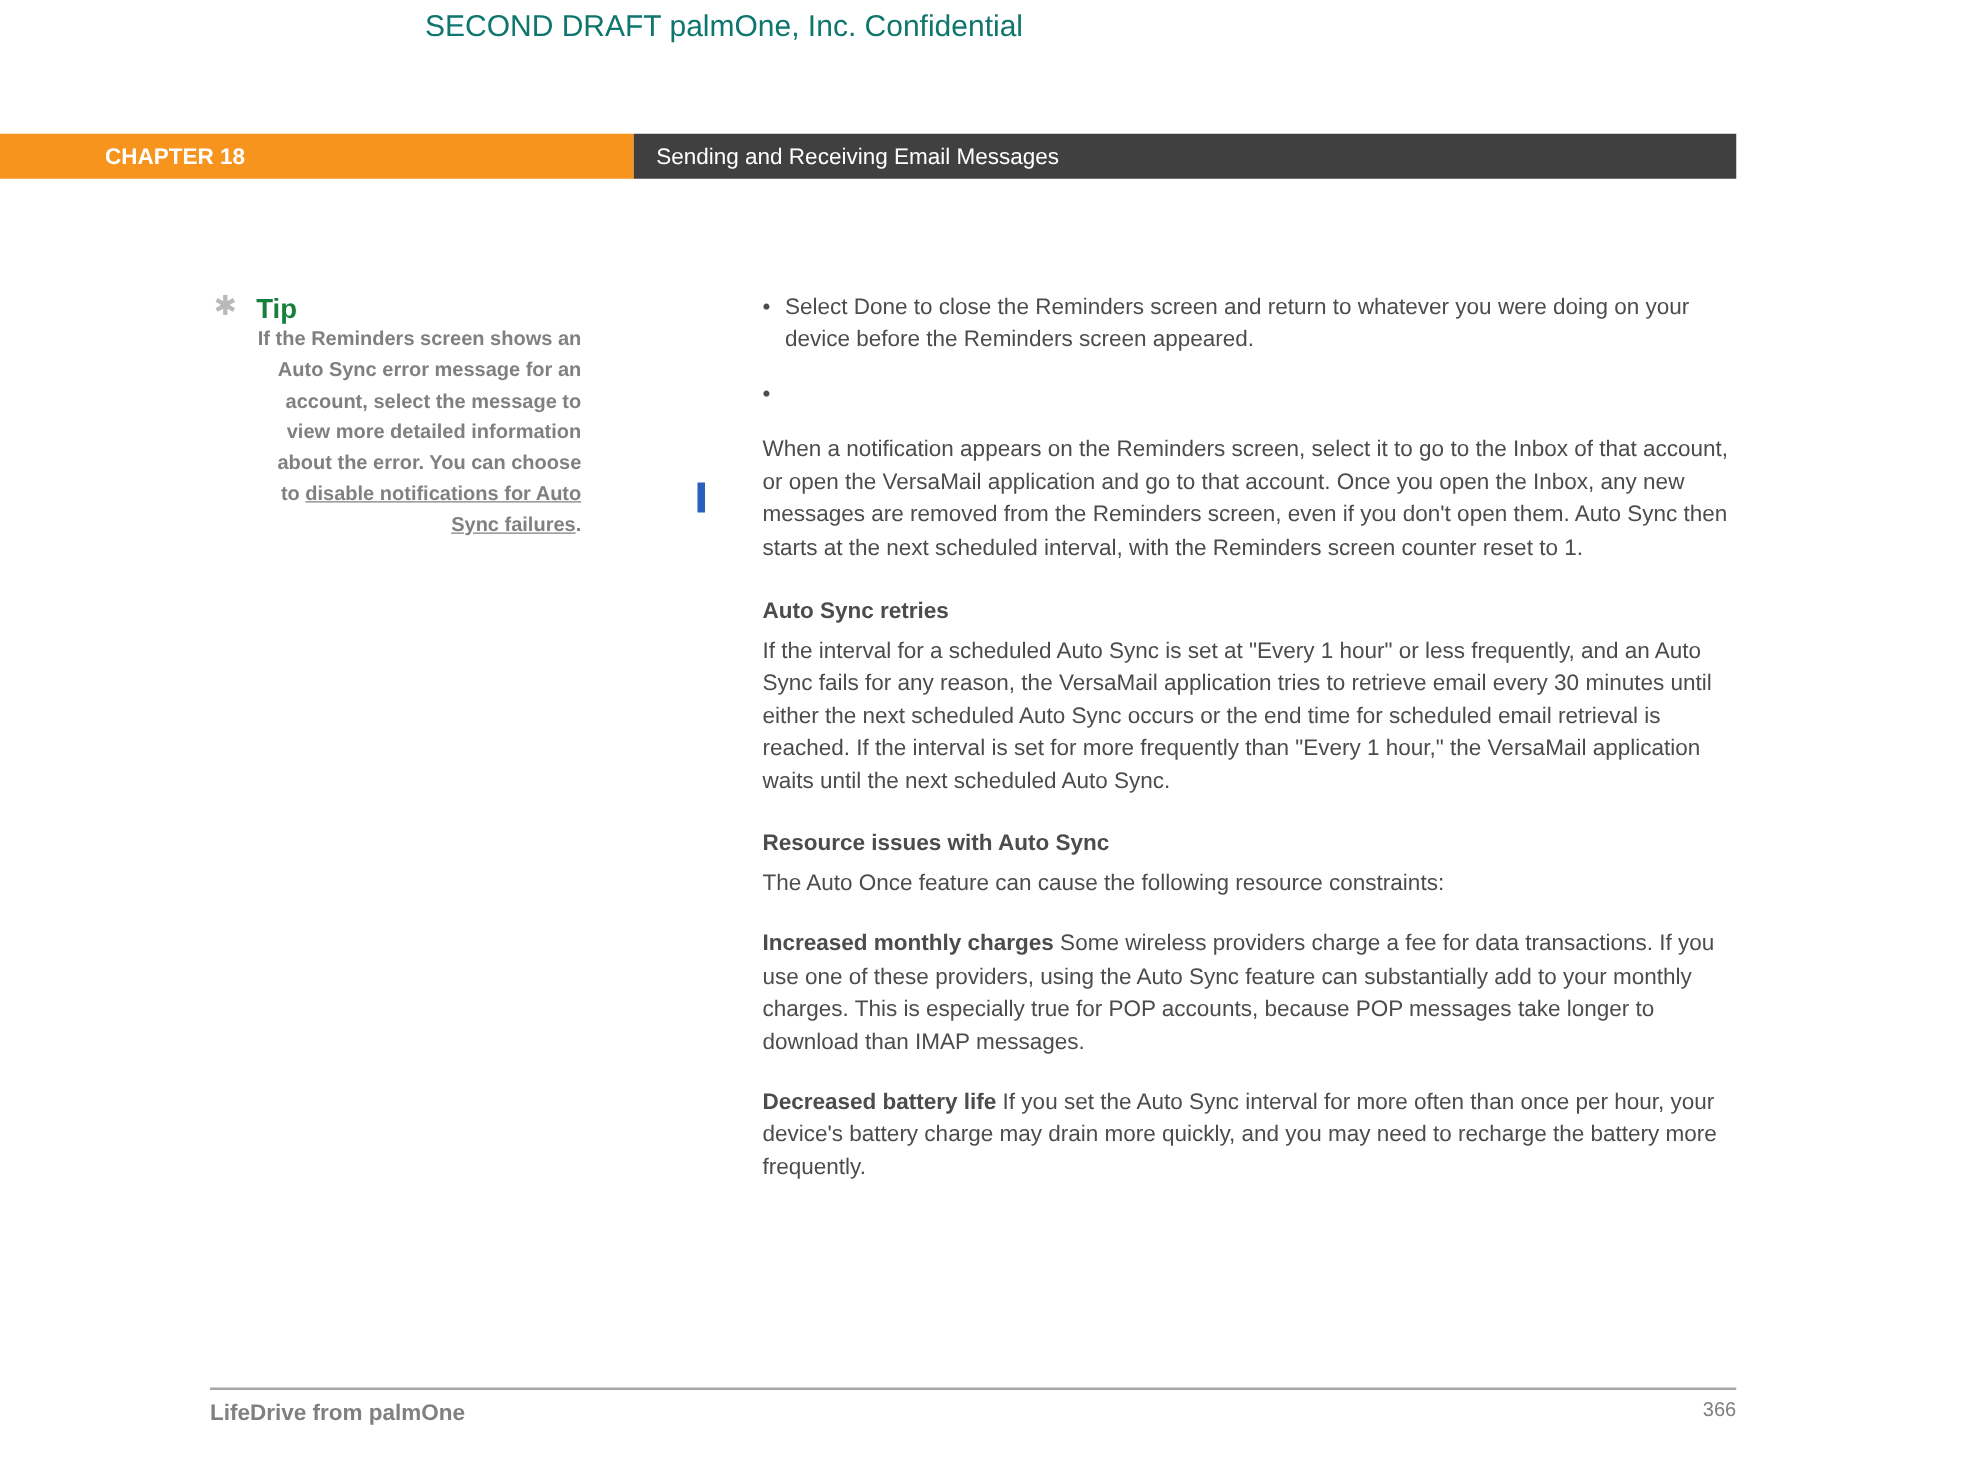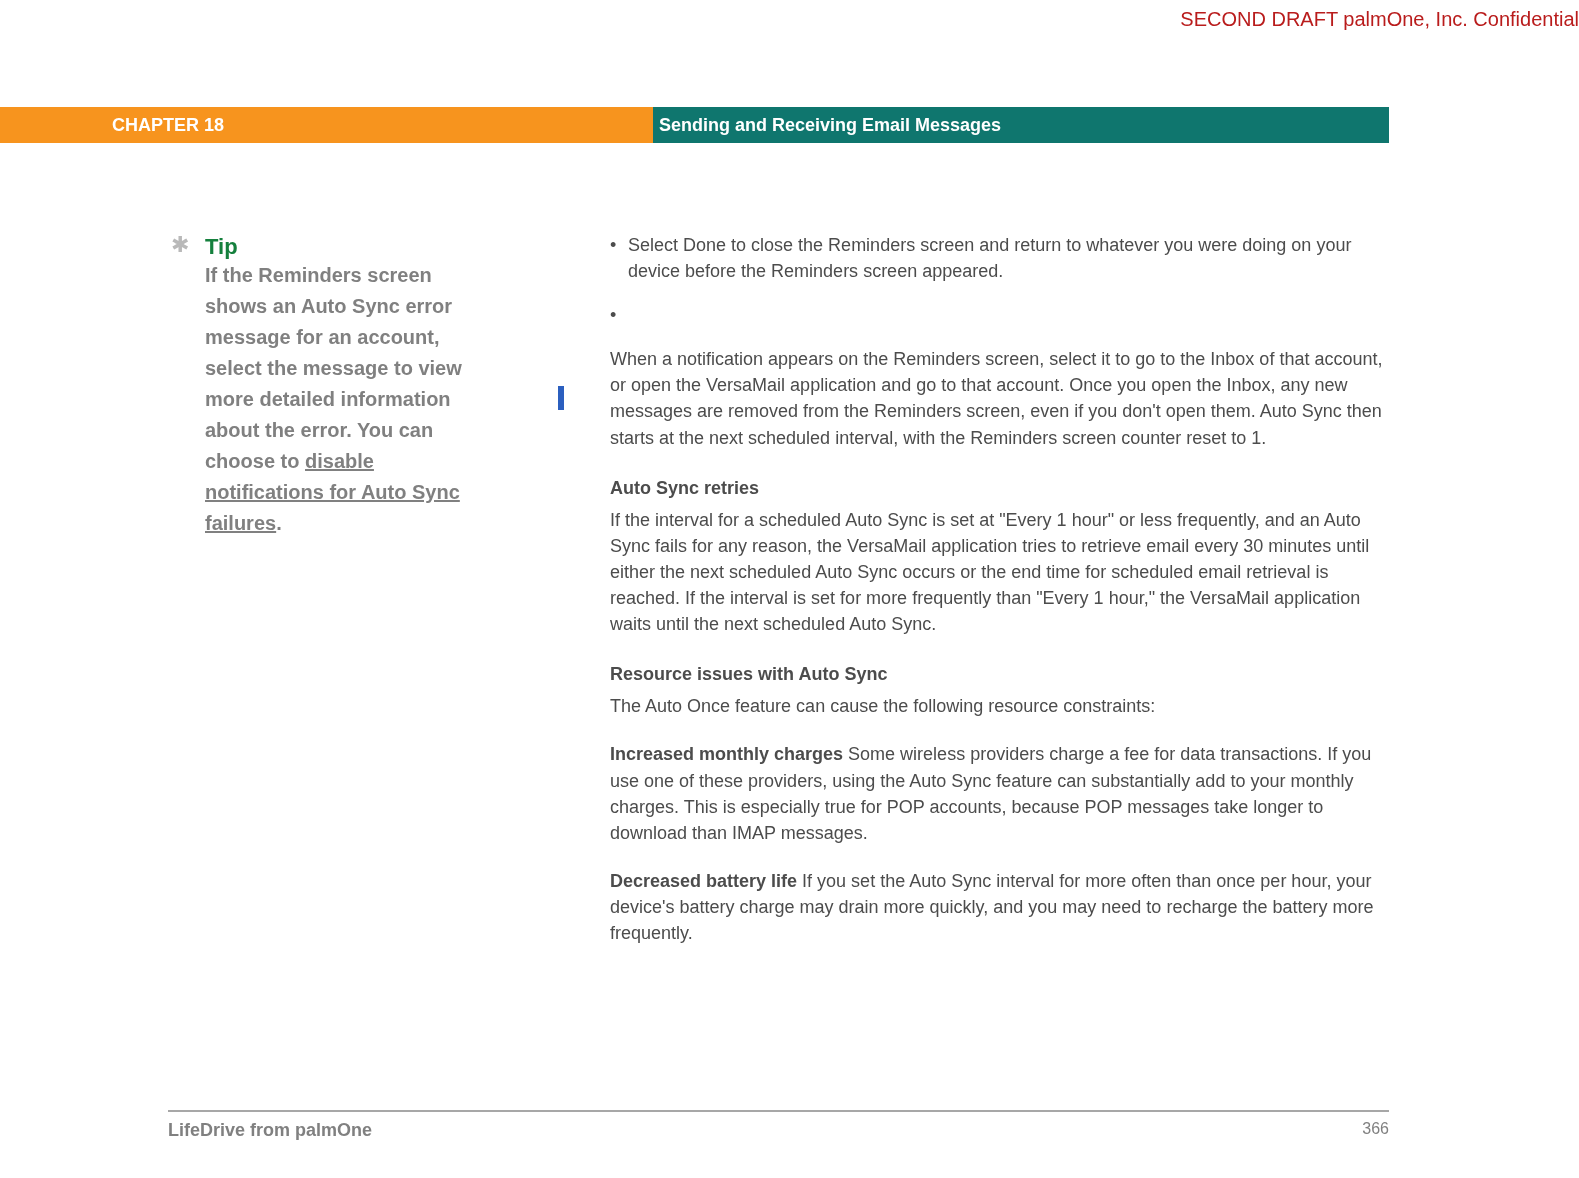--- a/index.html
+++ b/index.html
@@ -9,51 +9,51 @@
       width: 1579px;
       height: 1178px;
       position: relative;
       overflow: hidden;
     }
     .confidential {
       position: absolute;
       top: 8px;
       left: 0;
       right: 0;
-      text-align: right;
-      color: #b91c1c;
-      font-size: 20px;
+      text-align: left;
+      color: #0f766e;
+      font-size: 24px;
       padding-left: 340px;
     }
     .header-bar {
       position: absolute;
       top: 107px;
       left: 0;
       right: 190px;
       height: 36px;
       display: flex;
     }
     .header-orange {
       background: #f7941e;
-      width: 653px;
+      width: 507px;
       display: flex;
       align-items: center;
-      padding-left: 112px;
+      padding-left: 84px;
       color: #fff;
       font-weight: bold;
       font-size: 18px;
     }
     .header-gray {
-      background: #0f766e;
+      background: #404040;
       flex: 1;
       display: flex;
       align-items: center;
-      padding-left: 6px;
+      padding-left: 18px;
       color: #fff;
-      font-weight: bold;
+      font-weight: normal;
       font-size: 18px;
     }
     .sidebar {
       position: absolute;
       top: 234px;
       left: 175px;
       width: 290px;
     }
     .tip-icon {
       color: #b9b9b9;
@@ -64,23 +64,24 @@
     }
     .tip-label {
       color: #15803d;
       font-weight: bold;
       font-size: 22px;
       margin-left: 30px;
     }
     .tip-body {
       color: #808080;
       font-weight: bold;
-      font-size: 20px;
+      font-size: 16px;
       line-height: 1.55;
       margin-left: 30px;
+      text-align: right;
     }
     .tip-link {
       color: #808080;
       font-weight: bold;
       text-decoration: underline;
     }
     .revision-mark {
       position: absolute;
       top: 386px;
       left: 558px;

